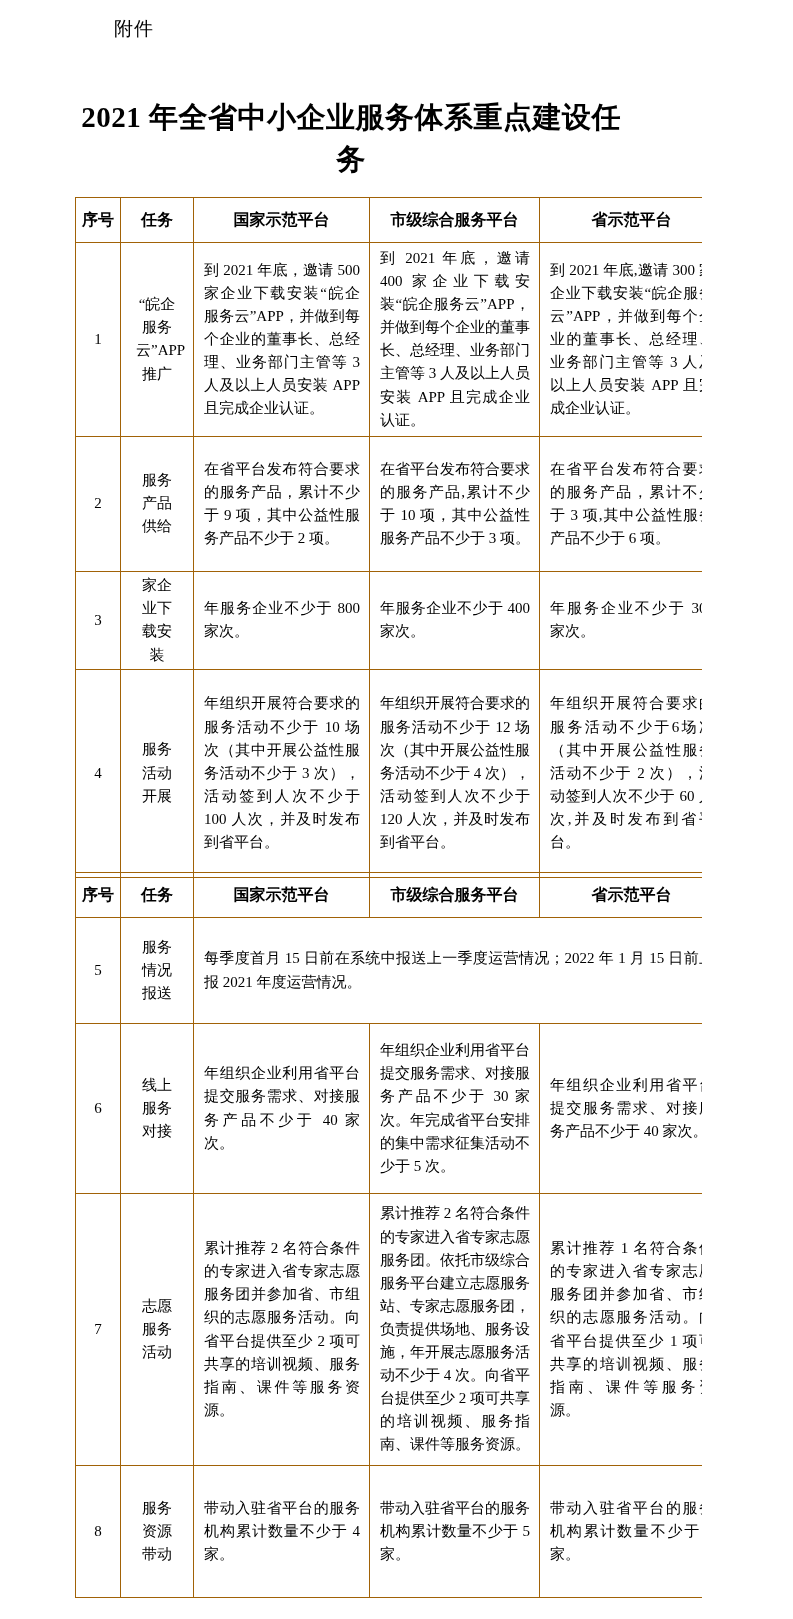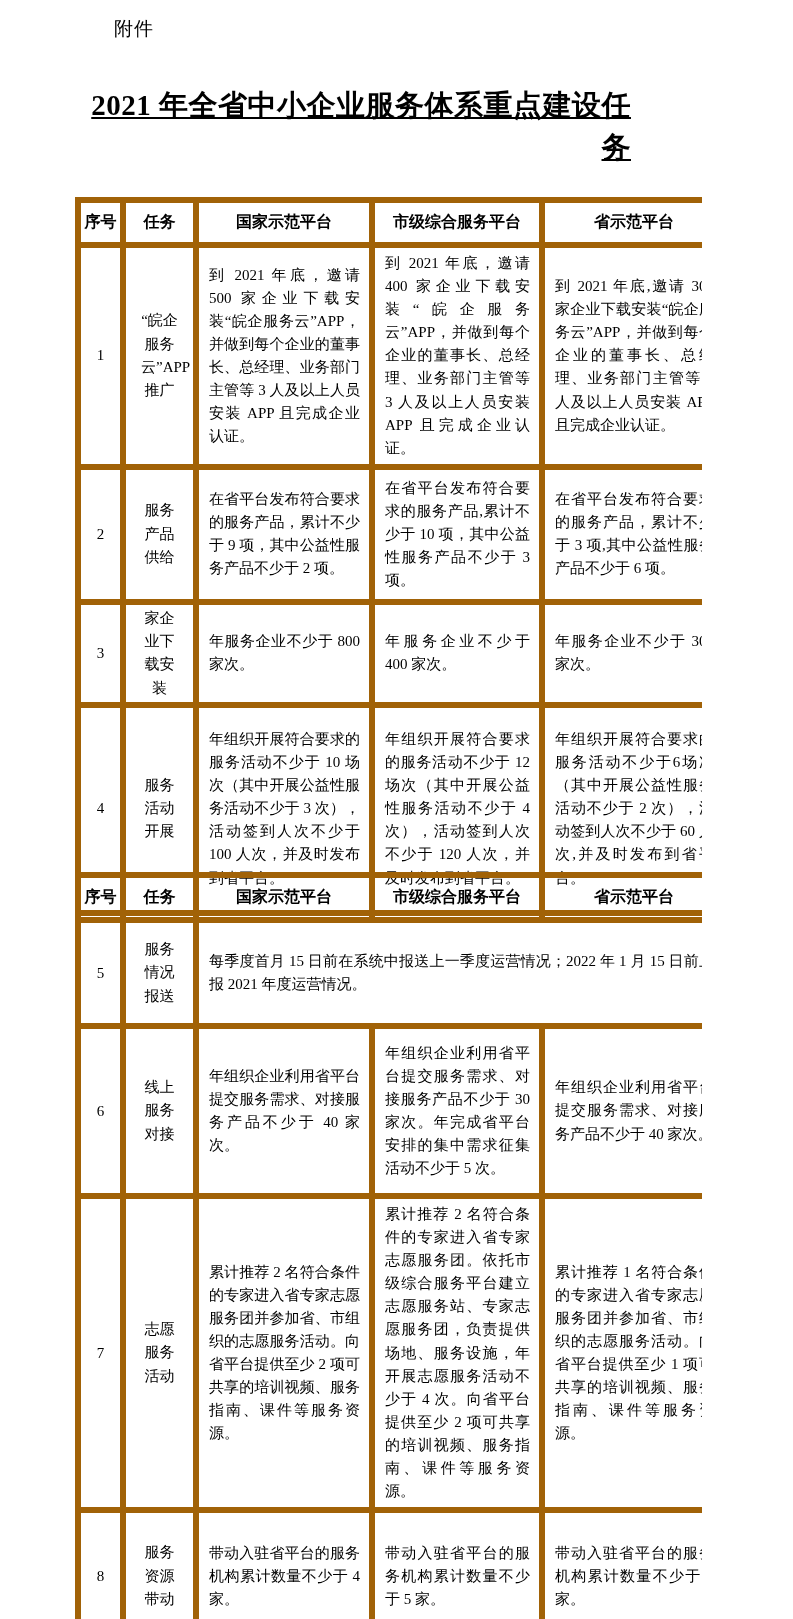--- a/index.html
+++ b/index.html
@@ -28,40 +28,39 @@
     letter-spacing: 1px;
   }
   .doc-title {
     position: absolute;
     top: 80px;
     left: 0;
     right: 0;
   }
   .doc-title-inner {
     width: 560px;
-    margin: 4px auto;
-    text-align: right;
+    margin: 16px auto;
+    text-align: center;
     font-size: 29px;
     font-weight: bold;
     line-height: 1.45;
     letter-spacing: 0.5px;
-    text-decoration: underline;
   }
   .tbl {
     position: absolute;
     left: 75px;
     border-collapse: collapse;
     table-layout: fixed;
     width: 648px;
     font-size: 15px;
   }
   .tbl-1 { top: 197px; }
   .tbl-2 { top: 872px; }
   .tbl td, .tbl th {
-    border: 6px solid #a16207;
+    border: 1px solid #a16207;
     vertical-align: middle;
     overflow: hidden;
   }
   .tbl th {
     font-size: 16px;
     font-weight: bold;
     text-align: center;
     padding: 2px 2px;
   }
   .c-no {

